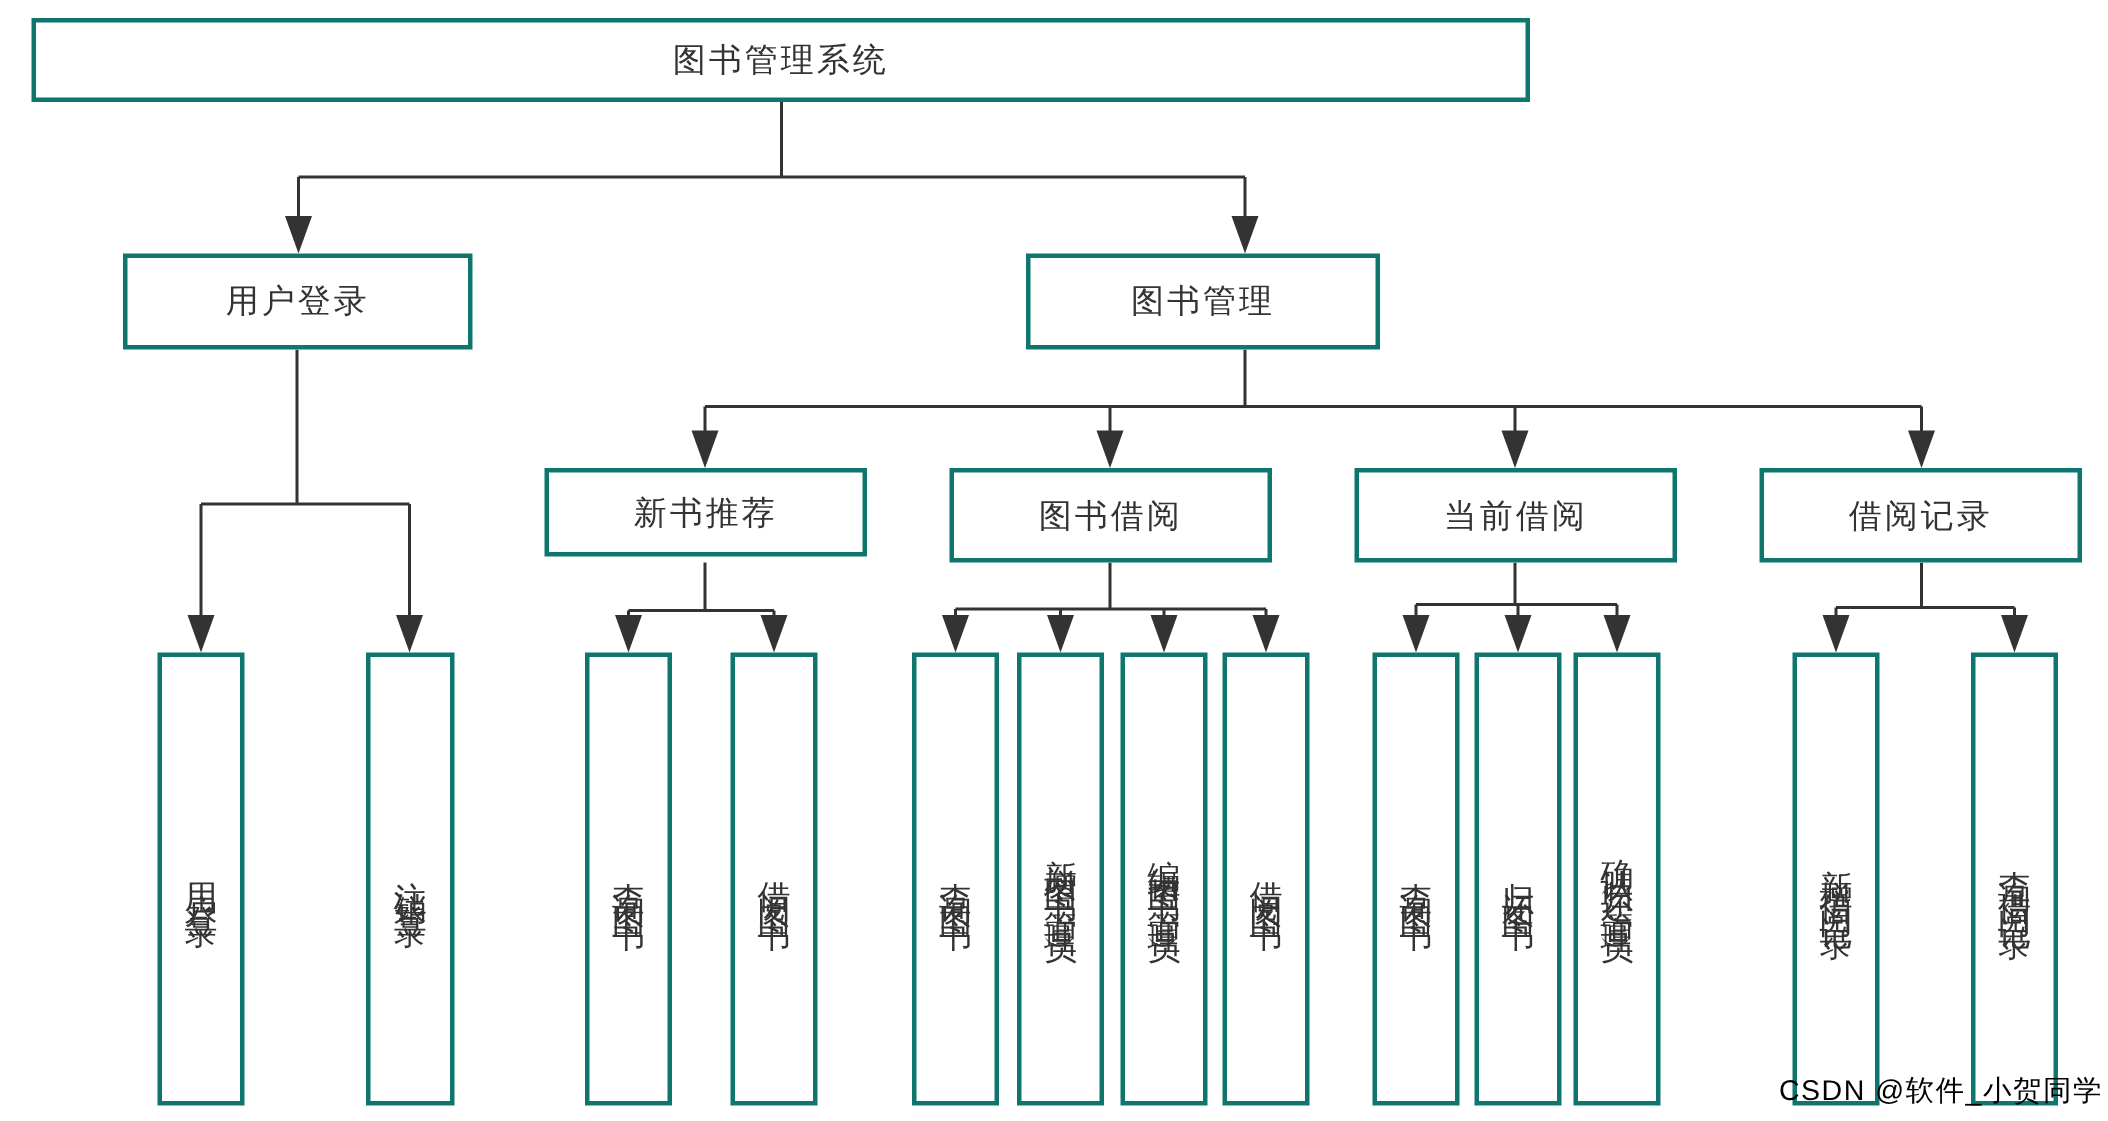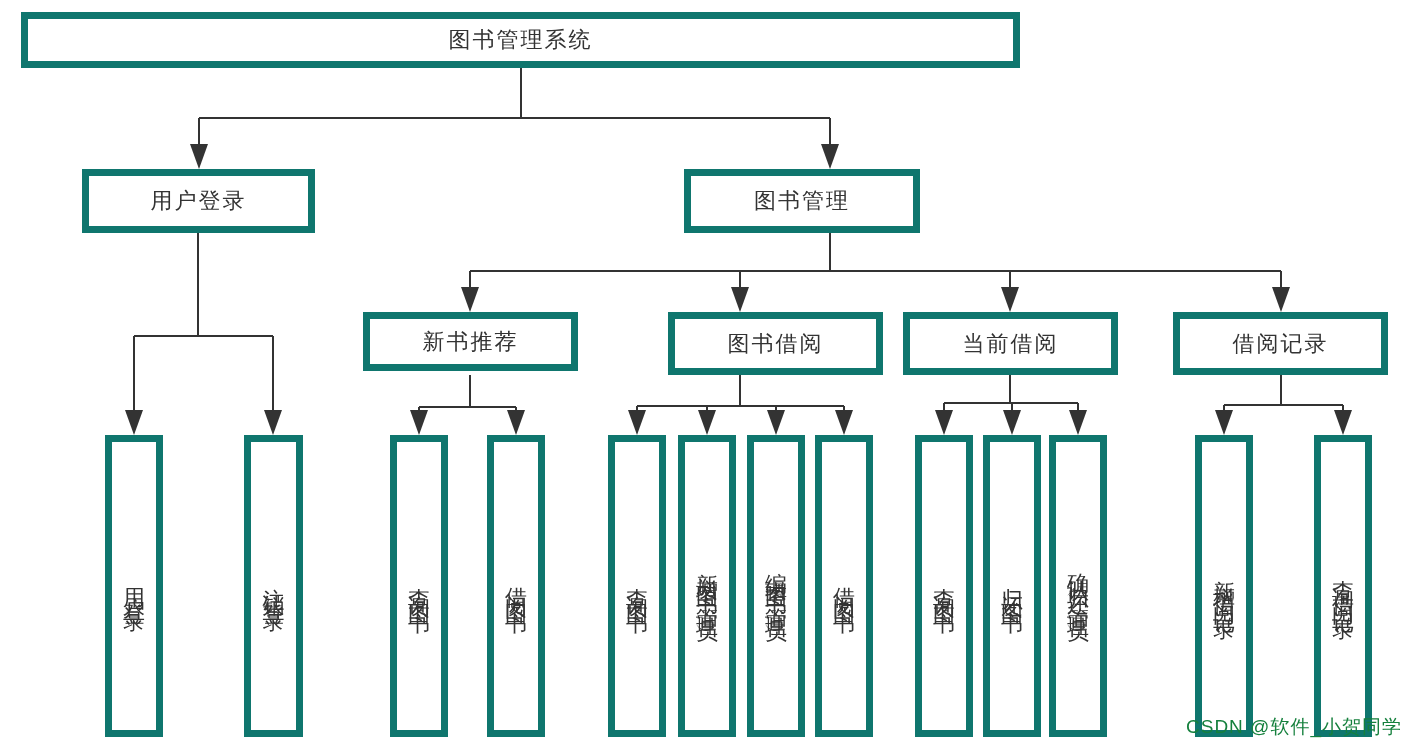--- a/index.html
+++ b/index.html
@@ -19,21 +19,21 @@
     position: absolute;
     left: 0;
     top: 0;
     width: 1405px;
     height: 747px;
     z-index: 1;
   }
   .node {
     position: absolute;
     box-sizing: border-box;
-    border: 7px solid #0f766e;
+    border: 3px solid #0f766e;
     background: #ffffff;
     display: flex;
     align-items: center;
     justify-content: center;
     color: #333333;
     z-index: 2;
   }
   .node.h {
     font-size: 22px;
     letter-spacing: 2px;
@@ -47,21 +47,21 @@
     line-height: 1;
   }
   .node.leaf .vtext.long {
     letter-spacing: 7px;
   }
   #watermark {
     position: absolute;
     left: 1186px;
     top: 714px;
     font-size: 19px;
-    color: #15803d;
+    color: #000000;
     letter-spacing: 1px;
     white-space: nowrap;
     z-index: 5;
   }
 </style>
 </head>
 <body>
 
 <div id="stage">
 
@@ -115,21 +115,21 @@
   <div class="node h" style="left:82px; top:169px; width:233px; height:64px;">
     <span>用户登录</span>
   </div>
   <div class="node h" style="left:684px; top:169px; width:236px; height:64px;">
     <span>图书管理</span>
   </div>
 
   <div class="node h" style="left:363px; top:312px; width:215px; height:59px;">
     <span>新书推荐</span>
   </div>
-  <div class="node h" style="left:668px; top:312px; width:215px; height:63px;">
+  <div class="node h" style="left:633px; top:312px; width:215px; height:63px;">
     <span>图书借阅</span>
   </div>
   <div class="node h" style="left:903px; top:312px; width:215px; height:63px;font-family:Liberation Mono, monospace;">
     <span>当前借阅</span>
   </div>
   <div class="node h" style="left:1173px; top:312px; width:215px; height:63px;">
     <span>借阅记录</span>
   </div>
 
   <div class="node leaf" style="left:105px; top:435px; width:58px; height:302px;">

